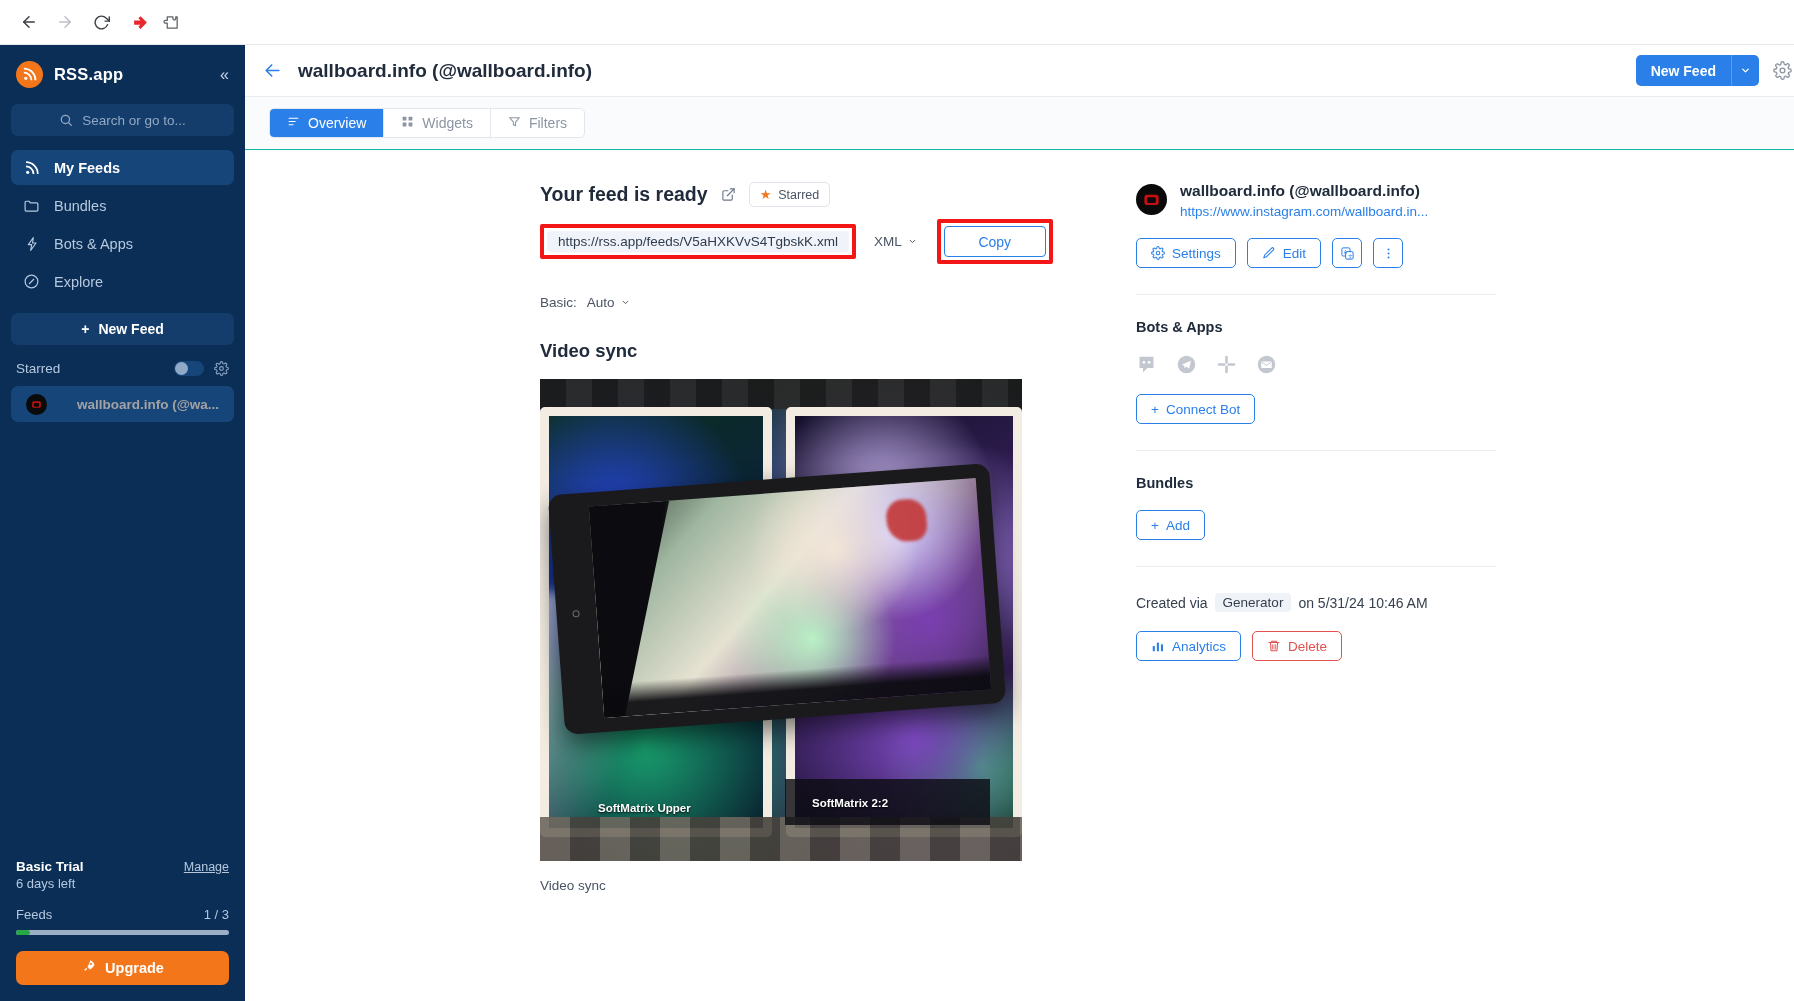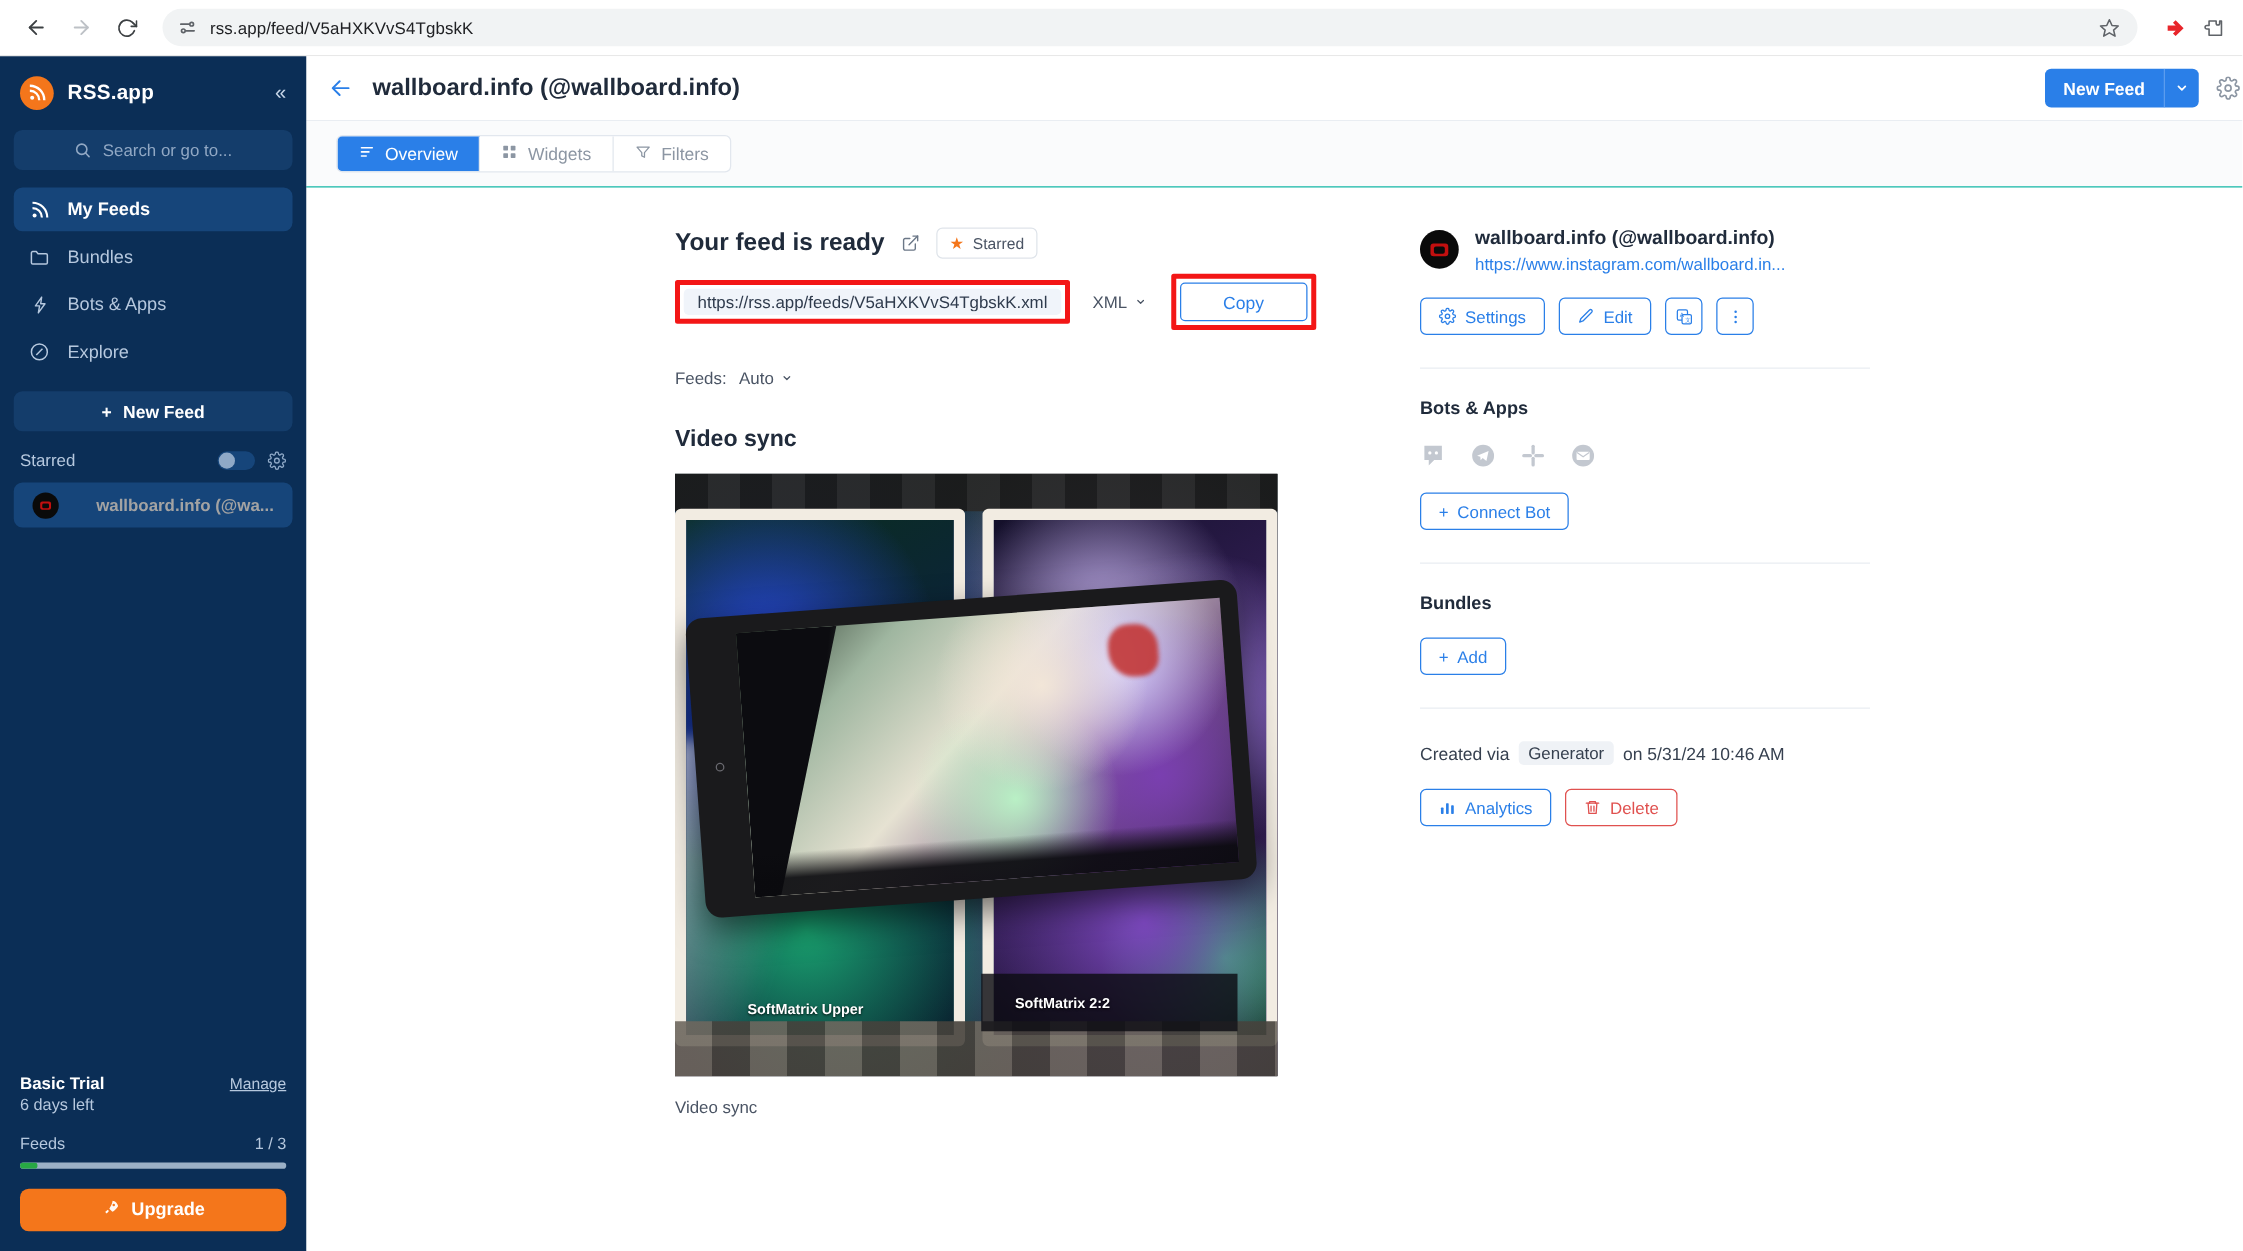--- a/index.html
+++ b/index.html
@@ -288,21 +288,20 @@
   .url-input {
     width: 302px;
     height: 21px;
     background: #f0f4fa;
     border: none;
     border-radius: 4px;
     padding: 0 11px;
     font-size: 13.5px;
     color: #2f3b4d;
     font-family: "Liberation Sans", sans-serif;
-    text-align: center;
   }
   .xml-select {
     display: flex; align-items: center; gap: 6px;
     font-size: 13.5px;
     color: #4a5464;
     padding: 0 14px;
     margin-left: 4px;
   }
   .copy-wrap {
     border: 4px solid #f31616;
@@ -506,36 +505,20 @@
         <line x1="5" y1="12" x2="19" y2="12"></line>
         <polyline points="12 5 19 12 12 19"></polyline>
       </svg>
   </div>
   <div class="nav-btn">
     <svg width="17" height="17" viewBox="0 0 24 24" fill="none" stroke="currentColor" stroke-width="2" stroke-linecap="round" stroke-linejoin="round">
         <polyline points="23 4 23 10 17 10"></polyline>
         <path d="M20.49 15a9 9 0 1 1-2.12-9.36L23 10"></path>
       </svg>
   </div>
-  <div class="omnibox">
-    <span class="tune-icon">
-      <svg width="16" height="16" viewBox="0 0 24 24" fill="none" stroke="currentColor" stroke-width="2" stroke-linecap="round">
-          <line x1="4" y1="8" x2="14" y2="8"></line>
-          <circle cx="17" cy="8" r="2.2"></circle>
-          <line x1="20" y1="16" x2="10" y2="16"></line>
-          <circle cx="7" cy="16" r="2.2"></circle>
-        </svg>
-    </span>
-    <span class="url-text">rss.app/feed/V5aHXKVvS4TgbskK</span>
-    <span class="star-btn">
-      <svg width="17" height="17" viewBox="0 0 24 24" fill="none" stroke="currentColor" stroke-width="1.8" stroke-linejoin="round">
-          <polygon points="12 2.5 15 9 22 9.6 16.8 14.2 18.4 21 12 17.4 5.6 21 7.2 14.2 2 9.6 9 9"></polygon>
-        </svg>
-    </span>
-  </div>
   <div class="chrome-right">
     <span style="color:#e8262b;display:flex;align-items:center;">
       <svg width="17" height="17" viewBox="0 0 24 24" fill="currentColor">
           <path d="M12 3l9 9-9 9-3-3 3-3H3v-6h9l-3-3z"></path>
         </svg>
     </span>
     <span style="color:#5f6368;display:flex;align-items:center;">
       <svg width="17" height="17" viewBox="0 0 24 24" fill="none" stroke="currentColor" stroke-width="1.8" stroke-linejoin="round">
           <path d="M10 4h4v2.5a2 2 0 1 0 4 0V4h2v16H6V13H3.5a2 2 0 1 1 0-4H6V4h4z"></path>
         </svg>
@@ -749,21 +732,21 @@
             <svg width="9" height="9" viewBox="0 0 24 24" fill="none" stroke="currentColor" stroke-width="2.6" stroke-linecap="round" stroke-linejoin="round">
                 <polyline points="6 9 12 15 18 9"></polyline>
               </svg>
           </span>
           <span class="copy-wrap">
             <span class="copy-btn">Copy</span>
           </span>
         </div>
 
         <div class="sort-row">
-          <span class="sort-label">Feeds:</span>
+          <span class="sort-label">Basic:</span>
           <span class="sort-value">
             <span>Auto</span>
             <svg width="9" height="9" viewBox="0 0 24 24" fill="none" stroke="currentColor" stroke-width="2.6" stroke-linecap="round" stroke-linejoin="round">
                 <polyline points="6 9 12 15 18 9"></polyline>
               </svg>
           </span>
         </div>
 
         <div class="item-title">Video sync</div>
 

